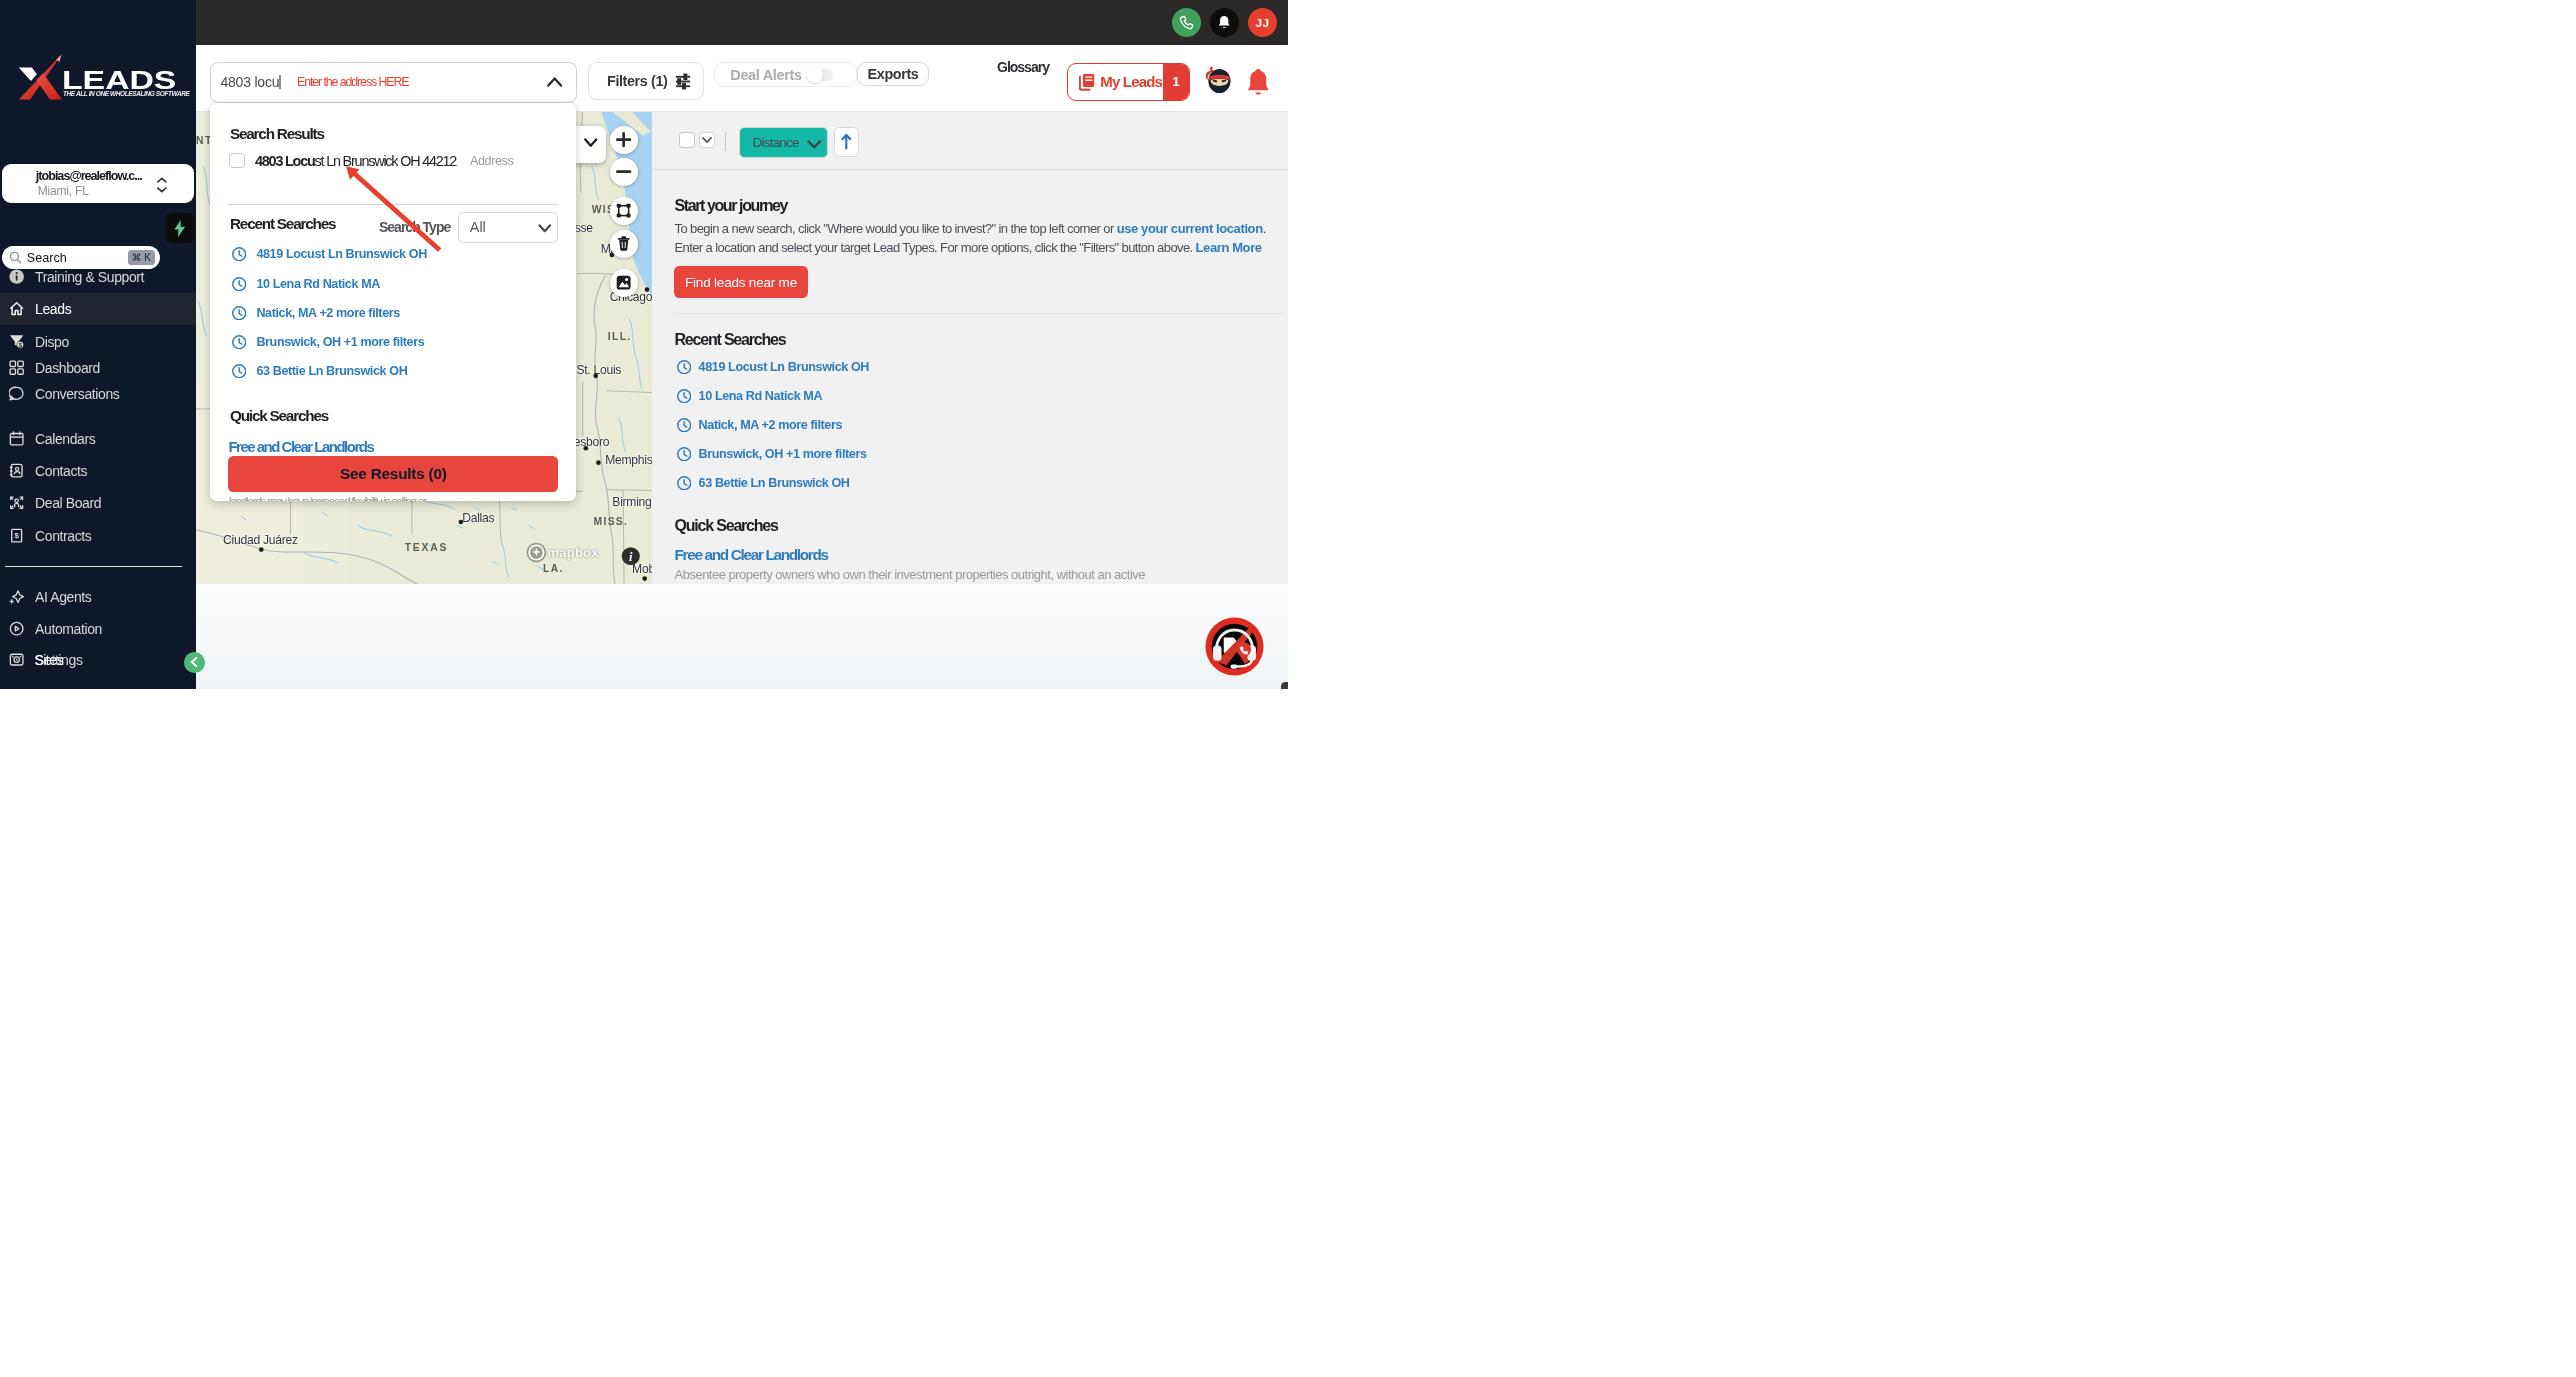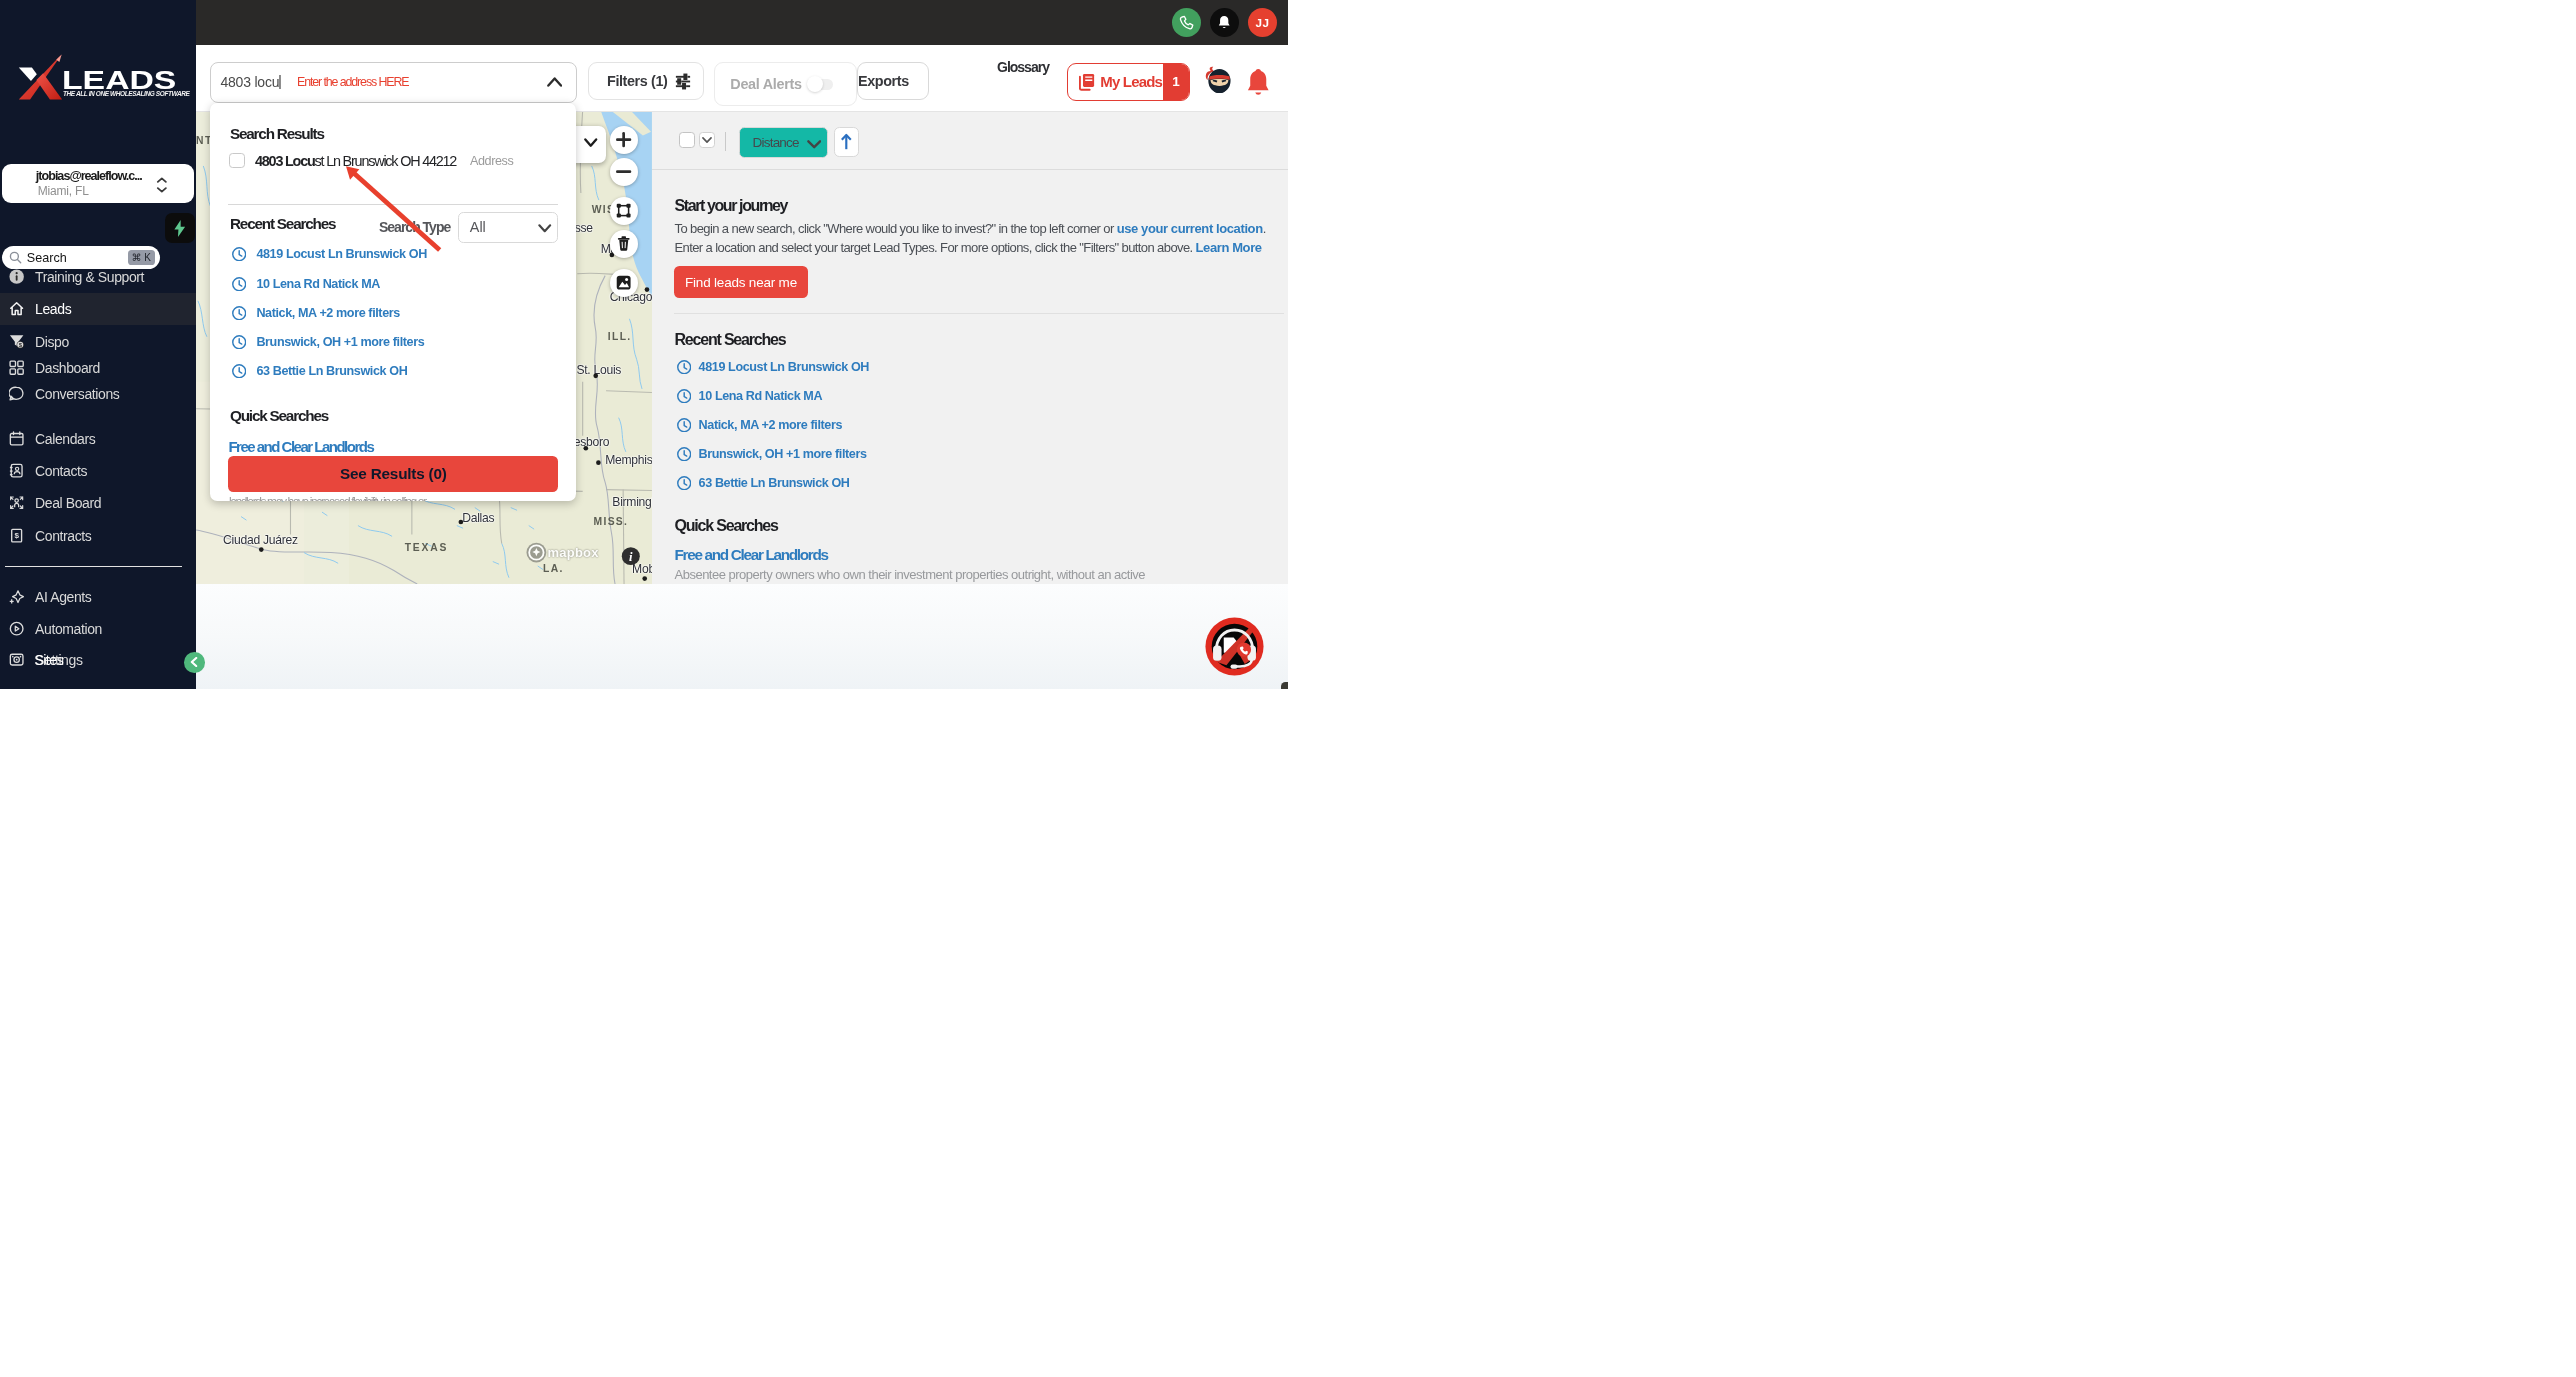--- a/index.html
+++ b/index.html
@@ -250,28 +250,28 @@
         <line x1="1" y1="9.5" x2="3.5" y2="9.5"></line>
           <rect x="3.5" y="6.9" width="2.4" height="5.2" fill="#2c2c2c"></rect>
           <line x1="7" y1="9.5" x2="17" y2="9.5"></line>
         <line x1="1" y1="14.8" x2="9" y2="14.8"></line>
           <rect x="9" y="12.2" width="2.4" height="5.2" fill="#2c2c2c"></rect>
           <line x1="12.5" y1="14.8" x2="17" y2="14.8"></line>
       </g>
     </svg>
   </div>
 
-  <div class="hbtn" style="left:518px;top:17.4px;width:143px;height:44px;border-color:#ececec;">
+  <div class="hbtn" style="left:518px;top:17.4px;width:143px;height:25px;border-color:#ececec;">
     <span style="margin-left:15.3px;font-size:14.4px;font-weight:bold;color:#ababab;letter-spacing:-0.3px;">Deal Alerts</span>
     <span style="position:relative;margin-left:8px;width:23.4px;height:11.7px;background:#efefef;border-radius:6.3px;display:inline-block;">
       <span style="position:absolute;left:-2.7px;top:-2.2px;width:16px;height:16px;background:#fff;border-radius:50%;box-shadow:0 0.9px 2.7px rgba(0,0,0,0.18);"></span>
     </span>
   </div>
 
-  <div class="hbtn" style="left:661px;top:17.4px;width:72px;height:38px;border-color:#d9d9d9;justify-content:flex-start;">
+  <div class="hbtn" style="left:661px;top:17.4px;width:72px;height:24px;border-color:#d9d9d9;justify-content:center;">
     <span style="font-size:14.4px;font-weight:bold;color:#38393d;letter-spacing:-0.4px;">Exports</span>
   </div>
   <div class="abs" style="left:755px;top:29px;font-size:14px;font-weight:bold;color:#2e2f33;letter-spacing:-0.7px;margin-top:44px;">FAQ</div>
   <div class="abs" style="left:801px;top:14px;font-size:14px;font-weight:bold;color:#2e2f33;letter-spacing:-1px;">Glossary</div>
 
   <div class="abs" style="left:871px;top:17.5px;width:123px;height:38px;border:1.8px solid #e23d33;border-radius:9px;background:#fff;overflow:hidden;display:flex;">
     <div style="flex:1;display:flex;align-items:center;">
       <svg style="margin-left:10.8px;" width="16" height="18" viewBox="0 0 18 20">
         <path d="M1 4 L1 17 C1 18 1.7 18.7 2.7 18.7 L12 18.7" fill="none" stroke="#e23d33" stroke-width="2.2" stroke-linecap="round"></path>
         <rect x="4.5" y="1" width="12.5" height="14.5" rx="1.5" fill="#e23d33"></rect>

